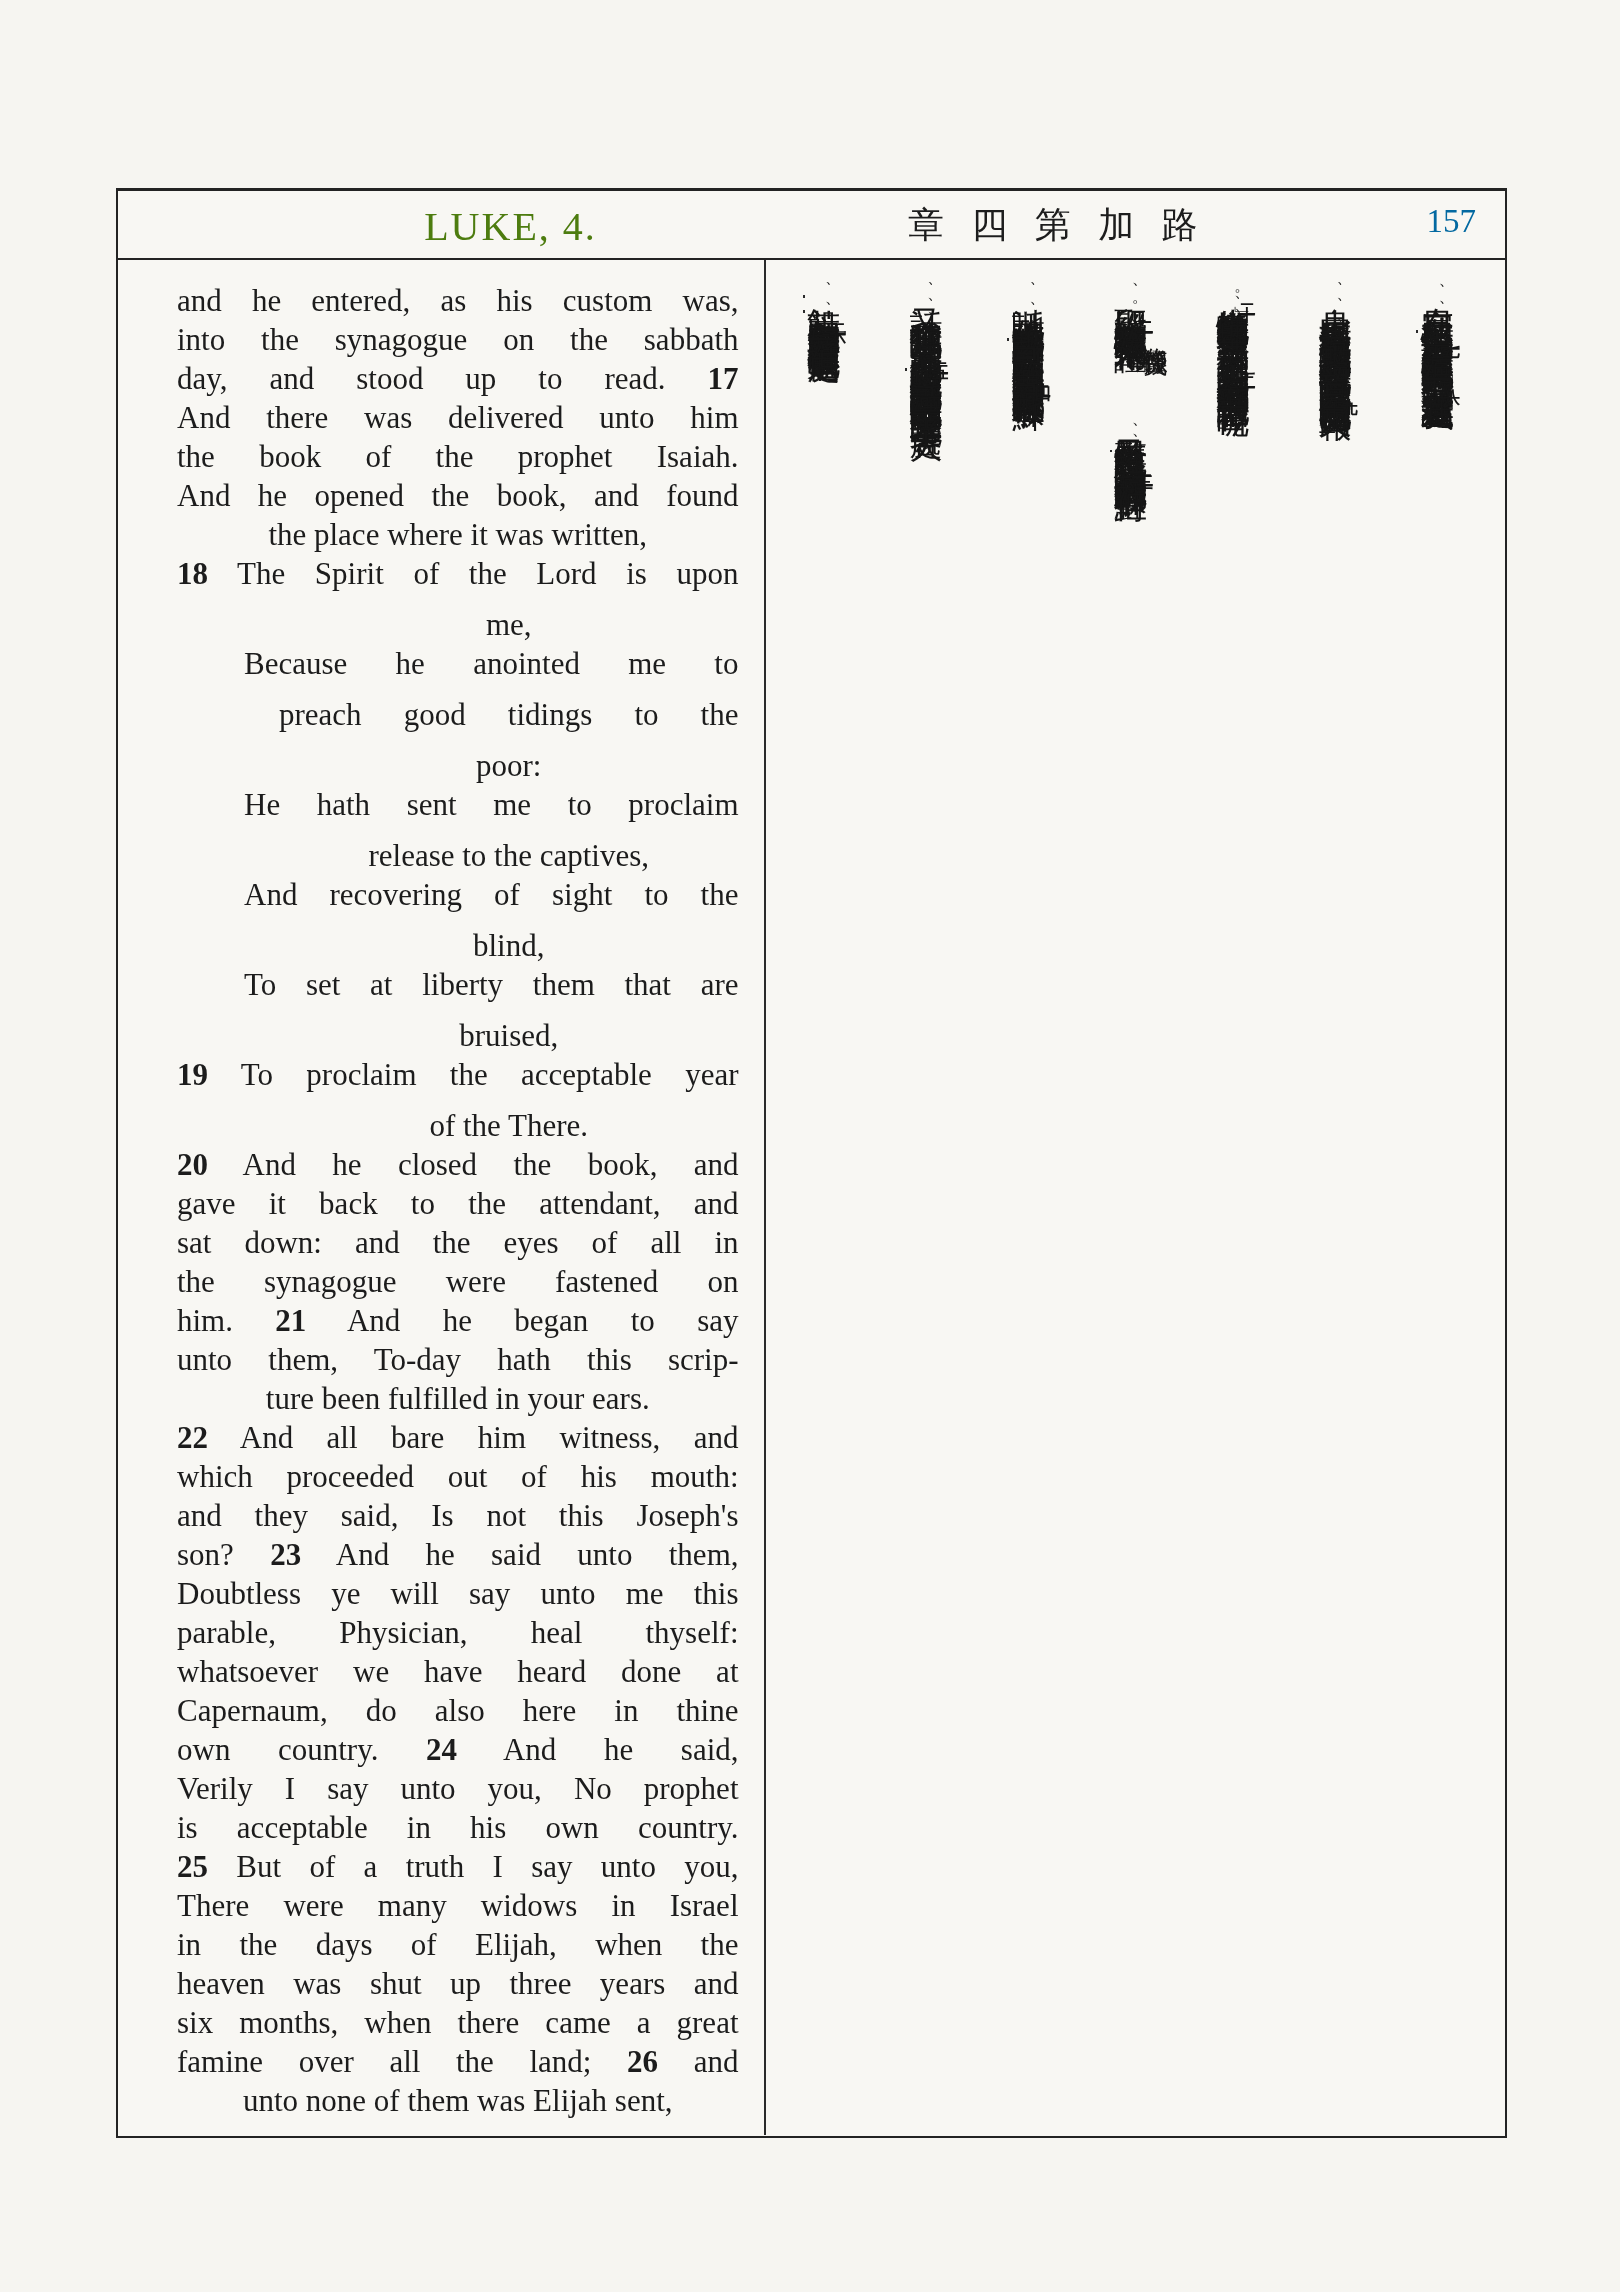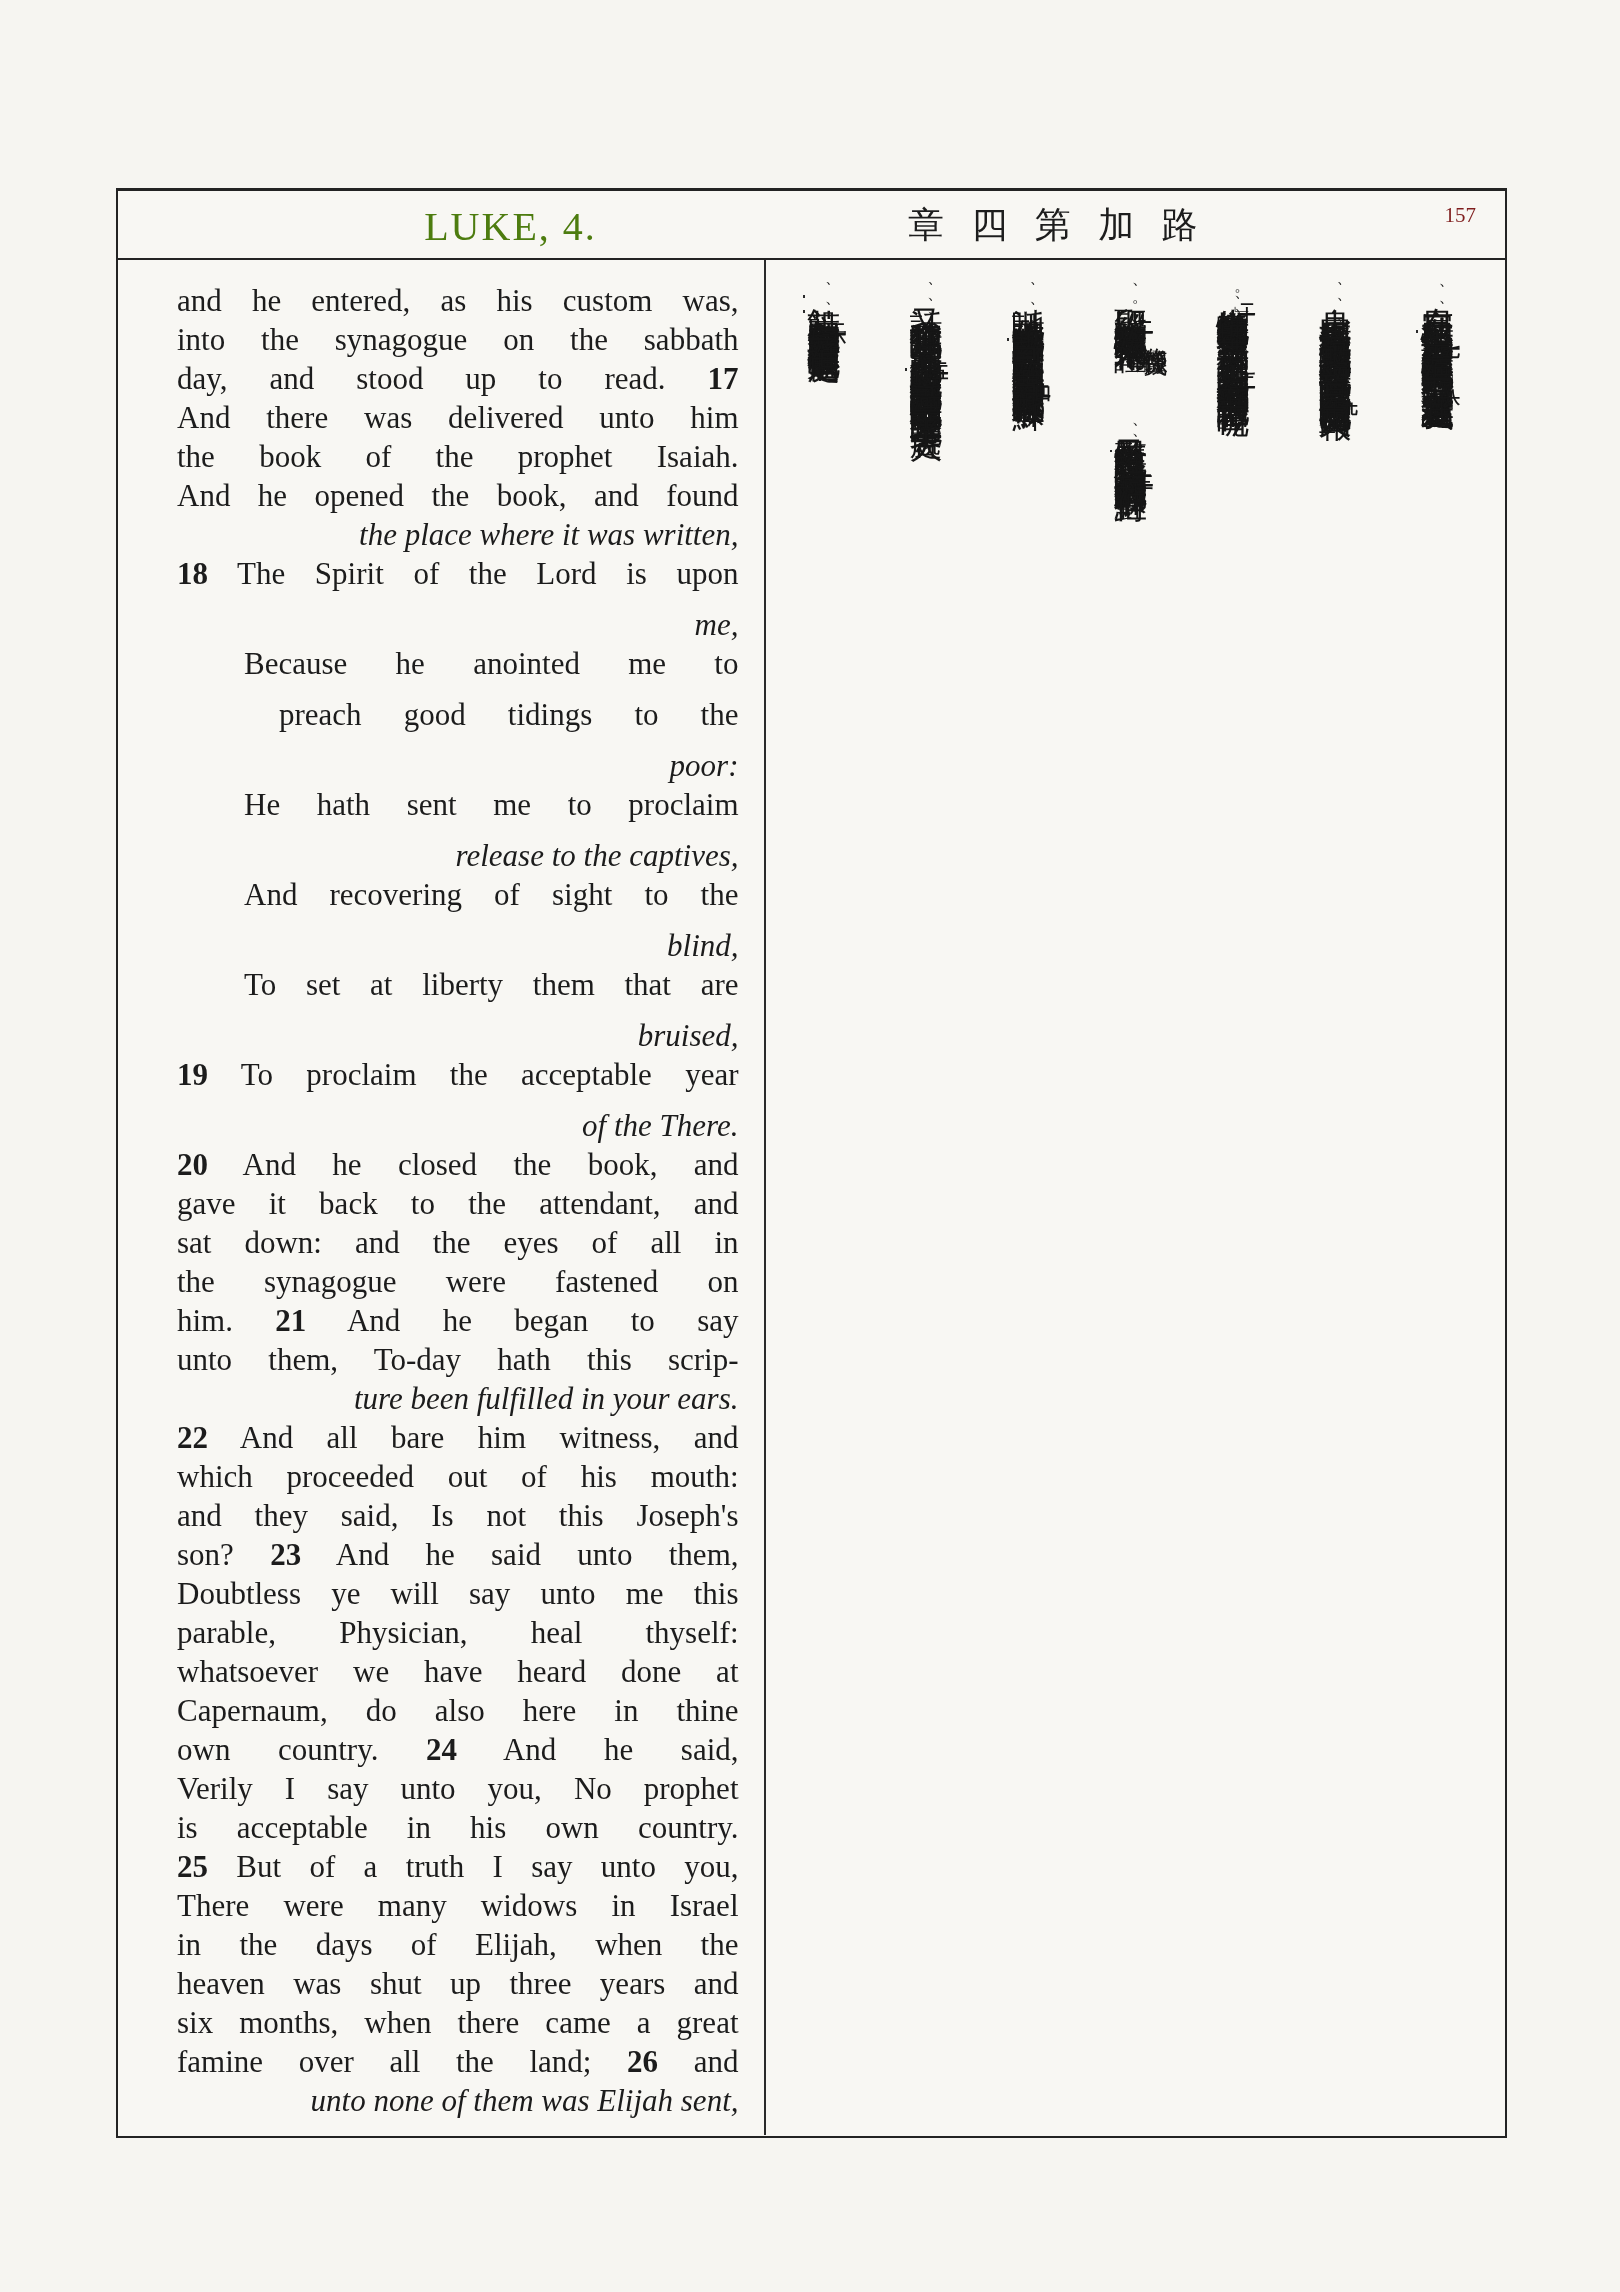--- a/index.html
+++ b/index.html
@@ -22,34 +22,34 @@
   .header .ltitle{
     position:absolute;left:69px;width:647px;top:11.8px;text-align:center;
     font-size:40px;letter-spacing:2px;color:#4d7c0f;
   }
   .header .ctitle{
     position:absolute;left:648px;right:138px;top:9.8px;text-align:center;
     font-family:Liberation Serif, serif;
     font-size:36px;letter-spacing:27.4px;font-weight:500;color:#1d1d1d;
   }
   .header .pagenum{
-    position:absolute;right:29px;top:11.8px;font-size:21px;color:#7f1d1d;
+    position:absolute;right:29px;top:11.8px;font-size:33px;color:#0369a1;
   }
   
   .content{display:flex;height:1875px;}
   .english-column{
     width:648px;box-sizing:border-box;border-right:2px solid #2a2a2a;
     padding:20.6px 25.5px 29px 59px;
   }
   .eline{
     height:39px;line-height:39px;font-size:31px;white-space:nowrap;
     overflow:visible;
   }
   .eline.j{text-align:justify;text-align-last:justify;white-space:normal;}
-  .eline.l{text-align:right;font-style:italic;}
+  .eline.l{text-align:center;}
   .eline.i1{padding-left:67px;}
   .eline.i2{padding-left:102px;margin-top:12px;}
   .eline b{font-weight:bold;}
   
   .chinese-area{
     flex:1;box-sizing:border-box;
     padding:21.6px 25.5px 39px 13.7px;
     display:flex;flex-direction:row-reverse;justify-content:space-between;
     overflow:hidden;
   }

